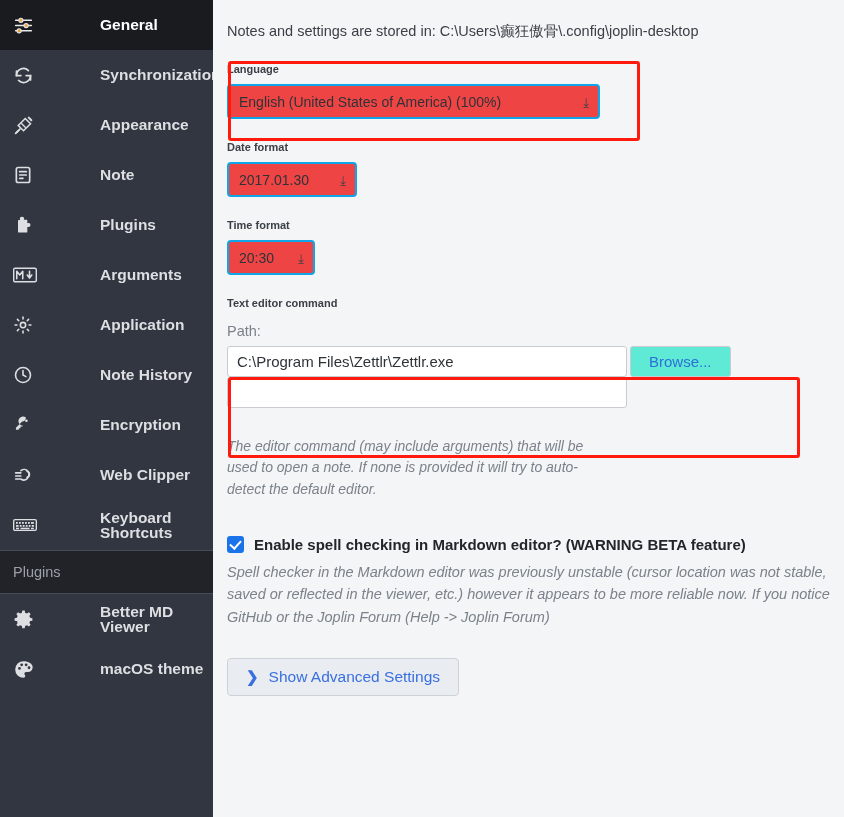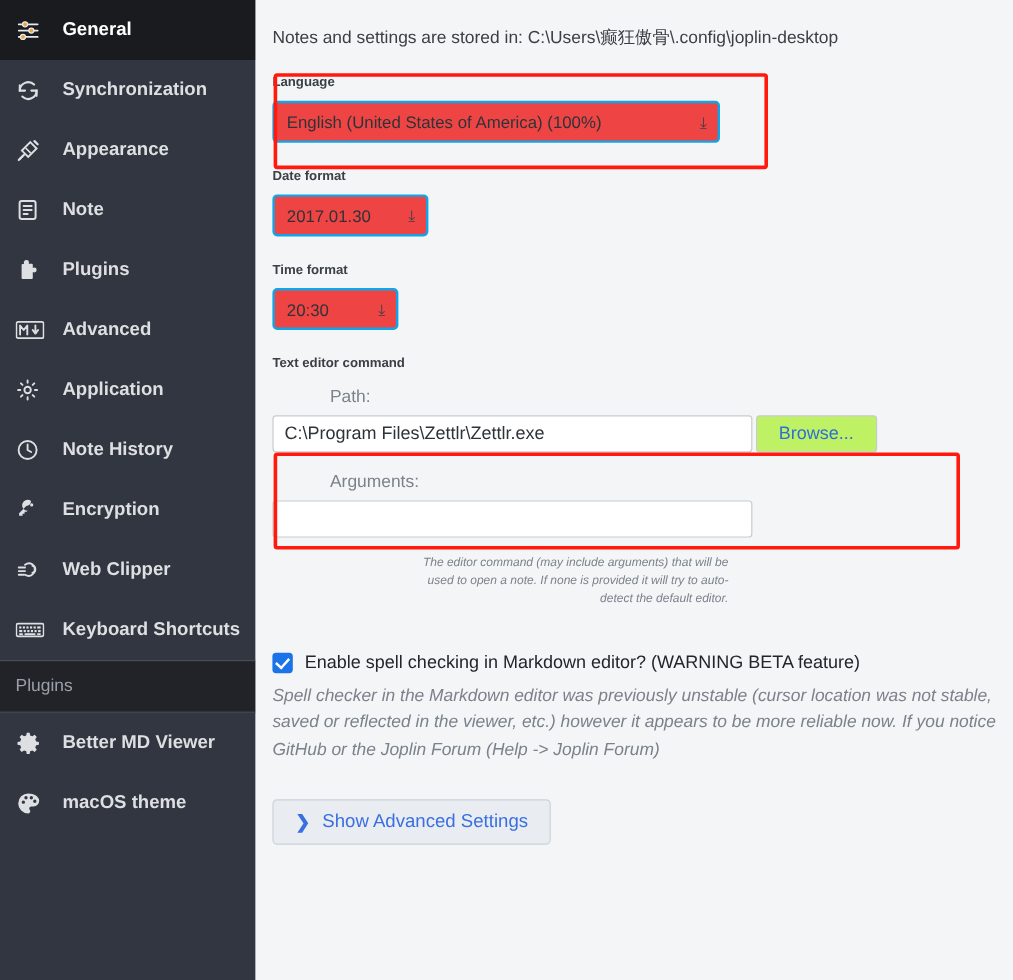--- a/index.html
+++ b/index.html
@@ -43,21 +43,21 @@
   }
   .nav-icon {
     width: 28px;
     min-width: 28px;
     display: flex;
     align-items: center;
     justify-content: flex-start;
     margin-right: 11px;
   }
   .nav-icon svg { display: block; }
-  .nav-label { line-height: 1; }
+  .nav-label { line-height: 1; margin-left: 48px; }
 
   .section-header {
     background: #212329;
     border-top: 1px solid #474c56;
     border-bottom: 1px solid #474c56;
     height: 44px;
     display: flex;
     align-items: center;
     padding-left: 13px;
     color: #9ba0a8;
@@ -108,60 +108,58 @@
     position: absolute;
     right: 11px; top: 50%;
     transform: translateY(-50%);
     pointer-events: none;
     color: #3b4047;
     font-size: 13px;
     line-height: 1;
   }
   .sel-language { width: 373px; }
   .sel-date { width: 130px; }
-  .sel-time { width: 105px; }
+  .sel-time { width: 88px; }
 
   .sub-label {
     color: #7b828c;
     font-size: 14.5px;
     margin-bottom: 7px;
-    margin-left: 48px;
   }
   .row-inline { display: flex; align-items: center; gap: 3px; }
   input.txt {
     background: #ffffff;
     border: 1px solid #c8ccd1;
     border-radius: 3px;
     color: #2e3338;
     font-size: 15px;
     font-family: "Liberation Sans", sans-serif;
     padding: 6px 9px;
     height: 31px;
     outline: none;
     width: 400px;
   }
   .browse-btn {
-    background: #bef264;
+    background: #5eead4;
     border: 1px solid #c8ccd1;
     border-radius: 3px;
     color: #2f6fd8;
     font-size: 15px;
     font-family: "Liberation Sans", sans-serif;
     height: 31px;
     padding: 0 18px;
     cursor: pointer;
   }
   .helptext {
     color: #7b828c;
-    font-size: 10px;
+    font-size: 14px;
     font-style: italic;
     line-height: 1.52;
-    margin-top: 14px;
+    margin-top: 28px;
     width: 380px;
-    text-align: right;
   }
   .helptext-wide {
     color: #7b828c;
     font-size: 14.5px;
     font-style: italic;
     line-height: 1.55;
     margin-top: 8px;
     width: 760px;
     white-space: nowrap;
   }
@@ -186,21 +184,21 @@
     position: absolute;
     left: 5px; top: 2px;
     width: 5px; height: 9px;
     border: solid #ffffff;
     border-width: 0 2px 2px 0;
     transform: rotate(42deg);
   }
   .check-label {
     color: #22262b;
     font-size: 15px;
-    font-weight: normal;
+    font-weight: bold;
     white-space: nowrap;
   }
 
   .adv-btn {
     margin-top: 30px;
     background: #e9edf2;
     border: 1px solid #ccd2da;
     border-radius: 4px;
     color: #3a6fe0;
     font-size: 15.5px;
@@ -299,21 +297,21 @@
     </div>
 
     <div class="nav-item">
       <span class="nav-icon">
         <svg width="24" height="16" viewBox="0 0 32 20">
           <rect x="0.9" y="0.9" width="30.2" height="18.2" rx="2" fill="none" stroke="#dddfe2" stroke-width="1.9"></rect>
           <path d="M5 15V5l4 5 4-5v10" fill="none" stroke="#dddfe2" stroke-width="2.1" stroke-linejoin="round" stroke-linecap="round"></path>
           <path d="M22 5v6M19 10l3 4 3-4" fill="none" stroke="#dddfe2" stroke-width="2.1" stroke-linecap="round" stroke-linejoin="round"></path>
         </svg>
       </span>
-      <span class="nav-label">Advanced</span>
+      <span class="nav-label">Arguments</span>
     </div>
 
     <div class="nav-item">
       <span class="nav-icon">
         <svg width="20" height="20" viewBox="0 0 24 24" fill="none" stroke="#dddfe2" stroke-width="1.9">
           <circle cx="12" cy="12" r="3.2"></circle>
           <path d="M12 2.5v2.2M12 19.3v2.2M21.5 12h-2.2M4.7 12H2.5M18.7 5.3l-1.6 1.6M6.9 17.1l-1.6 1.6M18.7 18.7l-1.6-1.6M6.9 6.9L5.3 5.3" stroke-linecap="round"></path>
         </svg>
       </span>
       <span class="nav-label">Application</span>
@@ -440,21 +438,20 @@
     
     <div>
       <div class="field-label" style="margin-bottom:14px;">Text editor command</div>
 
       <div class="sub-label">Path:</div>
       <div class="row-inline">
         <input class="txt" type="text" value="C:\Program Files\Zettlr\Zettlr.exe" style="">
         <button class="browse-btn">Browse...</button>
       </div>
 
-      <div class="sub-label" style="margin-top:17px;">Arguments:</div>
       <input class="txt" type="text" value="" style="">
 
       <div class="helptext">
         <div>The editor command (may include arguments) that will be</div>
         <div>used to open a note. If none is provided it will try to auto-</div>
         <div>detect the default editor.</div>
       </div>
     </div>
 
     

